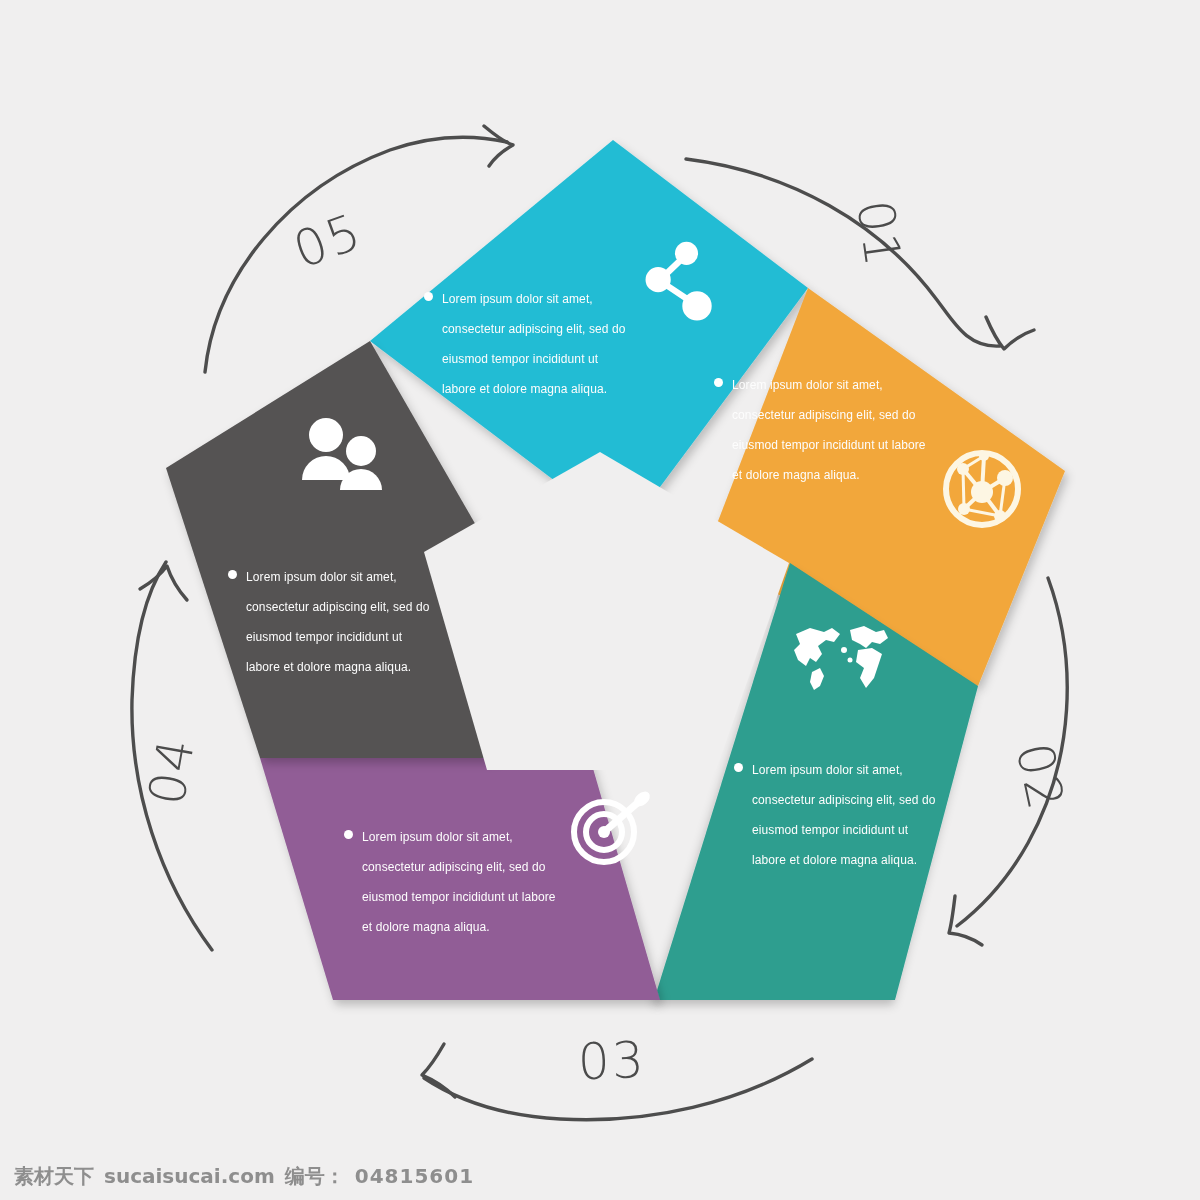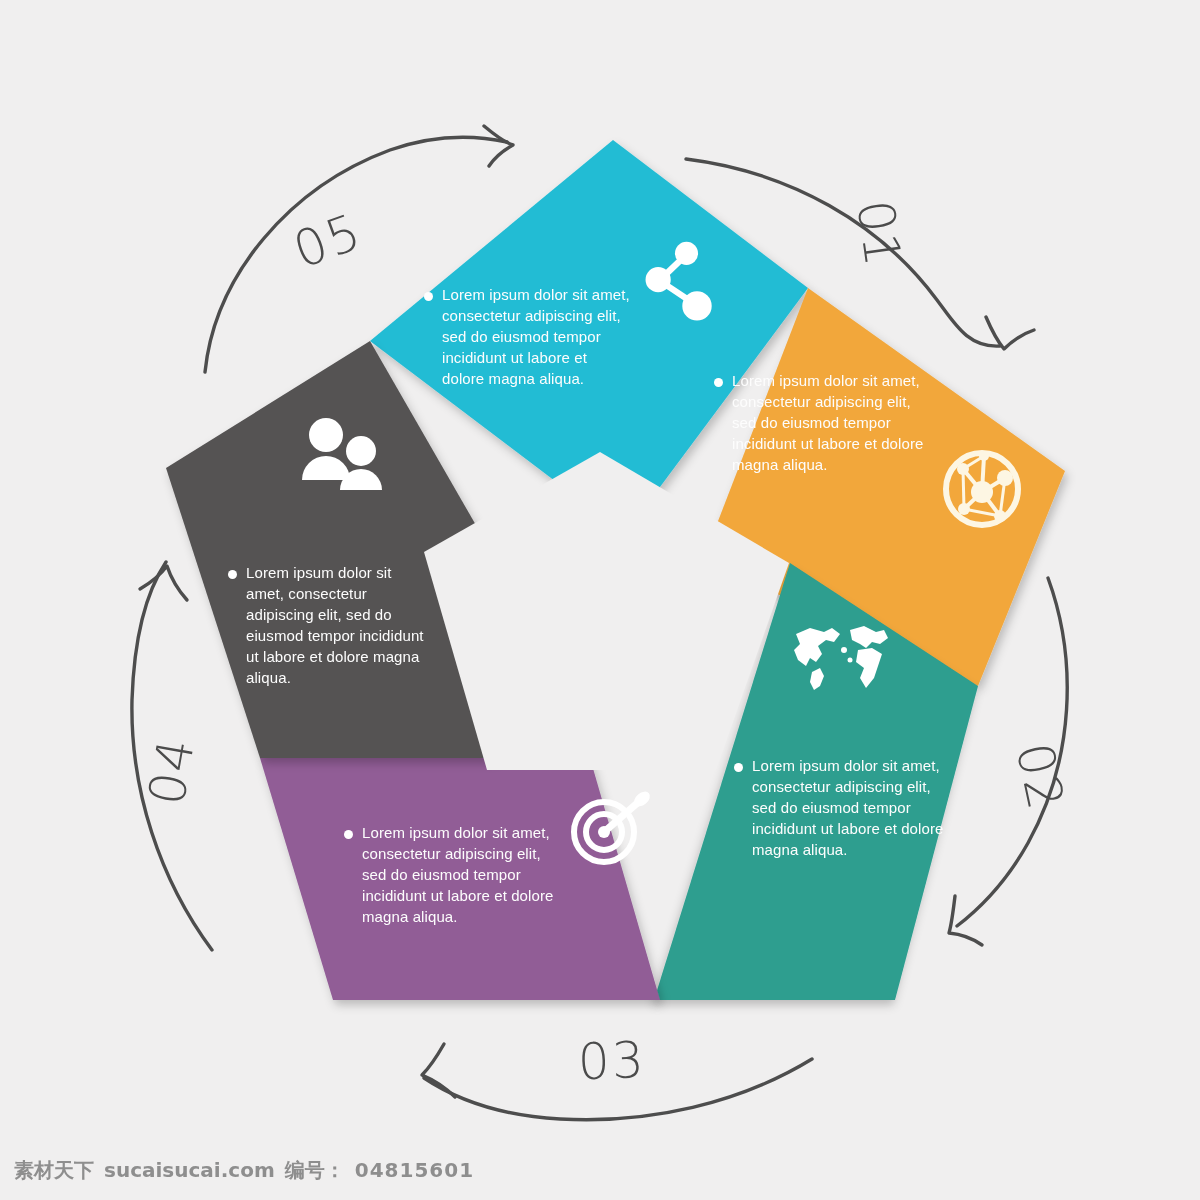--- a/index.html
+++ b/index.html
@@ -24,22 +24,22 @@
   svg.figure {
     position: absolute;
     left: 0;
     top: 0;
     width: 1200px;
     height: 1200px;
     display: block;
   }
   .seg-text {
     font-family: "Liberation Sans", sans-serif;
-    font-size: 15px;
-    line-height: 21px;
+    font-size: 12px;
+    line-height: 30px;
     letter-spacing: 0.1px;
   }
   .bullet-dot {
     display: inline-block;
     width: 9px;
     height: 9px;
     border-radius: 50%;
     background: #ffffff;
     vertical-align: 2px;
     margin-right: 9px;
@@ -61,21 +61,21 @@
     font-family: "DejaVu Sans", sans-serif;
     font-weight: 300;
     font-size: 50px;
     color: #4b4b4b;
     letter-spacing: 2px;
     white-space: nowrap;
   }
   .watermark {
     position: absolute;
     left: 14px;
-    bottom: 16px;
+    bottom: 10px;
     display: flex;
     align-items: baseline;
     gap: 10px;
     color: #8e8e8e;
     font-family: "DejaVu Sans", sans-serif;
     font-size: 20px;
     font-weight: bold;
     white-space: nowrap;
   }
   .watermark .wm-site { letter-spacing: 0px; text-align: right; }

